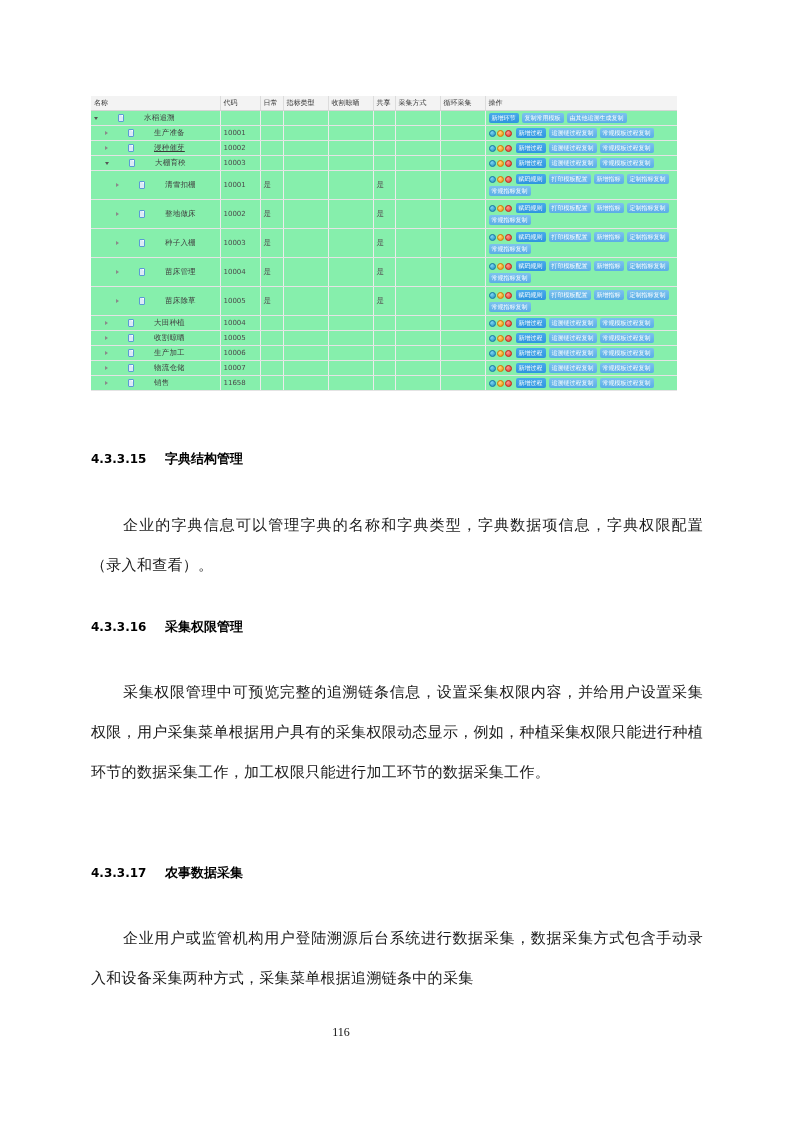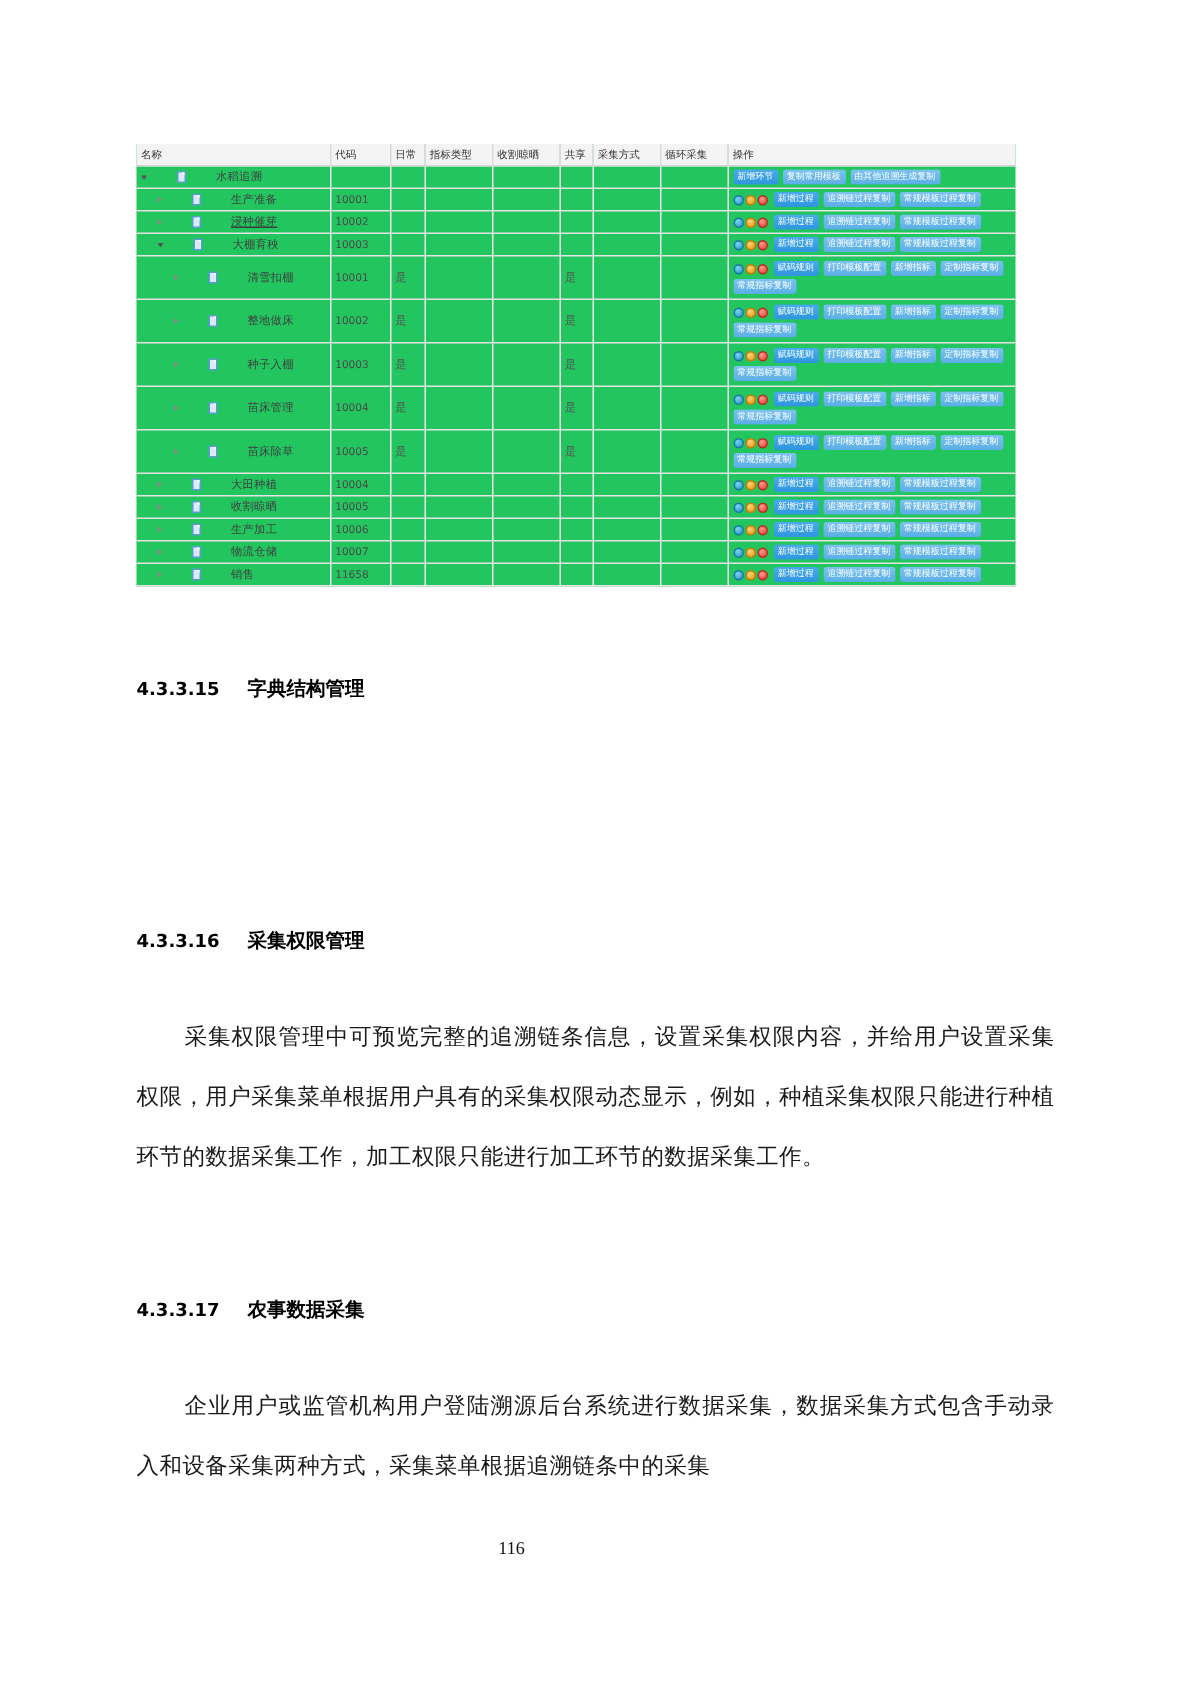--- a/index.html
+++ b/index.html
@@ -15,21 +15,21 @@
   }
 
   .page { position: absolute; left: 0; top: 0; width: 793px; height: 1122px; }
 
   
   .shot {
     position: absolute;
     left: 91px;
     top: 96px;
     width: 586px;
-    background: #22c55e;
+    background: #86efac;
     font-family: "DejaVu Sans", "Liberation Sans", sans-serif;
   }
   table.grid {
     width: 586px;
     border-collapse: collapse;
     table-layout: fixed;
     font-size: 7px;
     color: #3a3a3a;
   }
   table.grid col.c-name   { width: 129px; }
@@ -579,20 +579,21 @@
               </div>
             </td>
           </tr>
         </tbody>
     </table>
   </div>
 
   <div class="h3" style="left:91px; top:450px;">
     <span class="num">4.3.3.15</span><span>字典结构管理</span>
   </div>
+  <div class="para" style="top:505px;">企业的字典信息可以管理字典的名称和字典类型，字典数据项信息，字典权限配置（录入和查看）。</div>
 
   <div class="h3" style="left:91px; top:618px;">
     <span class="num">4.3.3.16</span><span>采集权限管理</span>
   </div>
   <div class="para" style="top:672px;">采集权限管理中可预览完整的追溯链条信息，设置采集权限内容，并给用户设置采集权限，用户采集菜单根据用户具有的采集权限动态显示，例如，种植采集权限只能进行种植环节的数据采集工作，加工权限只能进行加工环节的数据采集工作。</div>
 
   <div class="h3" style="left:91px; top:864px;">
     <span class="num">4.3.3.17</span><span>农事数据采集</span>
   </div>
   <div class="para" style="top:918px;">企业用户或监管机构用户登陆溯源后台系统进行数据采集，数据采集方式包含手动录入和设备采集两种方式，采集菜单根据追溯链条中的采集</div>

